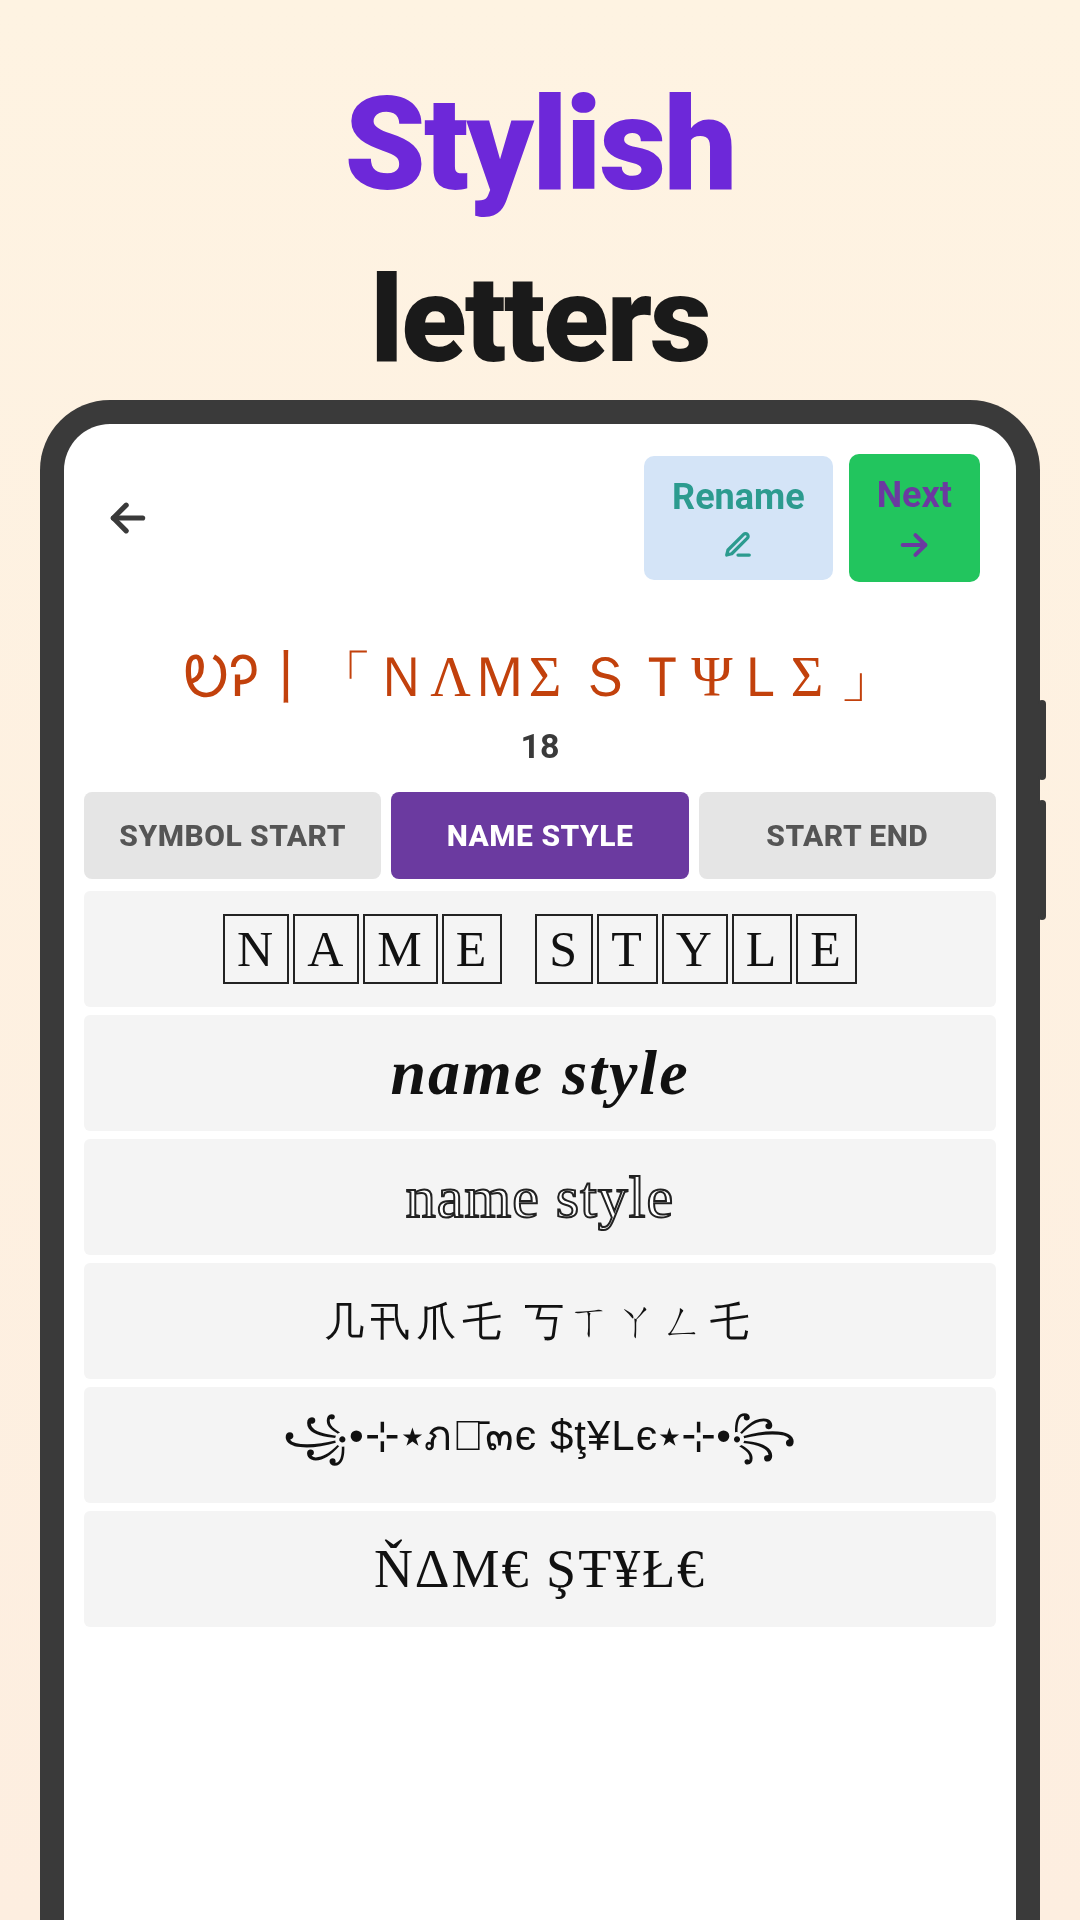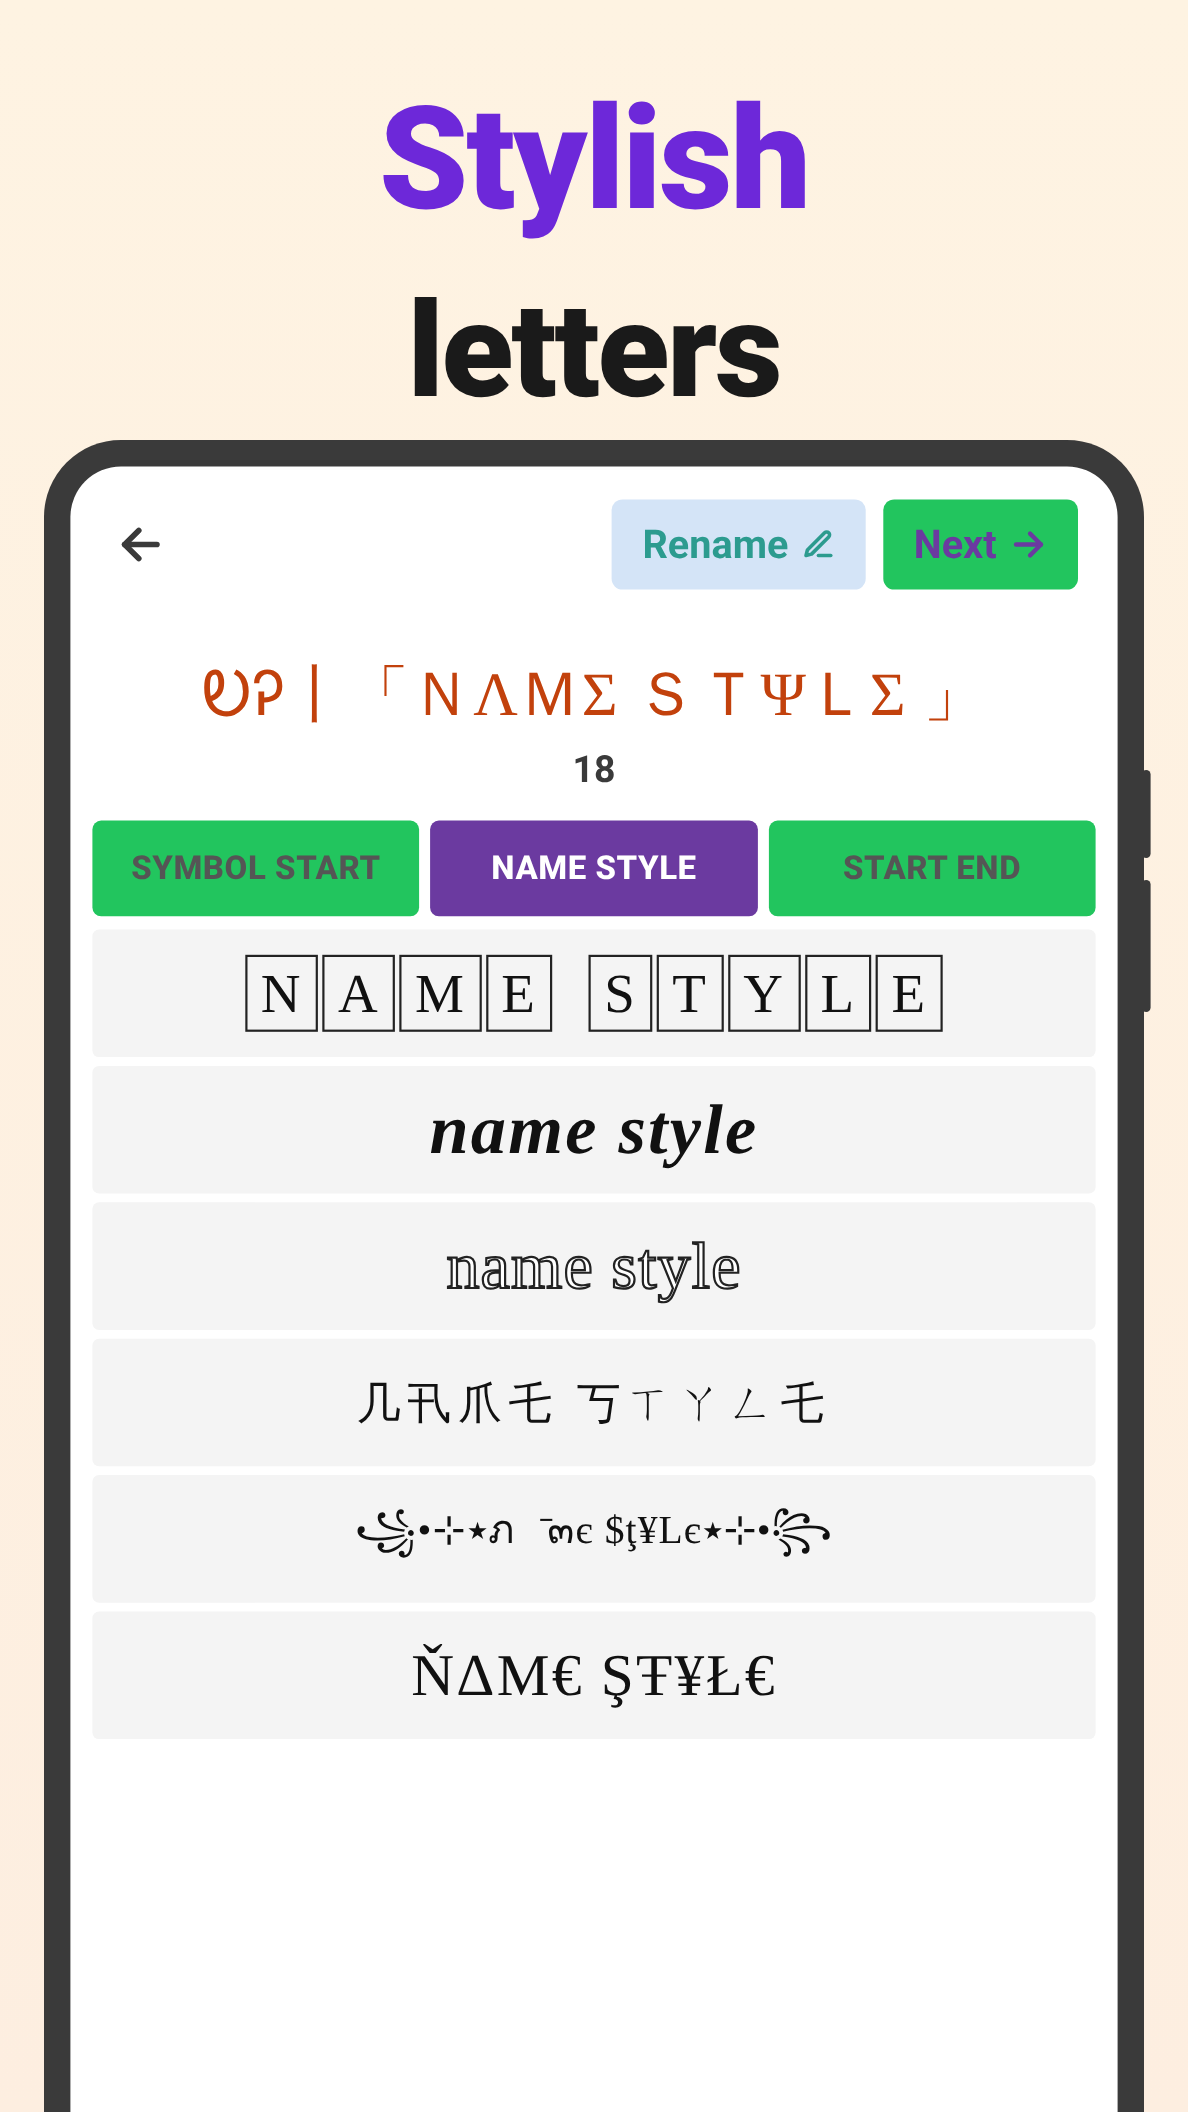--- a/index.html
+++ b/index.html
@@ -74,20 +74,21 @@
   .spacer { flex: 1; }
   .action-btn {
     padding: 20px 28px;
     border-radius: 10px;
     font-size: 36px;
     font-weight: 700;
     display: flex;
     align-items: center;
     gap: 12px;
     cursor: pointer;
+    flex-direction: column;
   }
   .rename-btn { background: #d4e4f7; color: #2c9b8f; }
   .next-btn { background: #22c55e; color: #6b3aa0; }
 
   .preview-name {
     text-align: center;
     font-size: 56px;
     font-weight: 500;
     color: #c2410c;
     padding: 40px 20px 10px 20px;
@@ -109,21 +110,21 @@
   .tab {
     flex: 1;
     text-align: center;
     padding: 26px 8px;
     border-radius: 8px;
     font-size: 30px;
     font-weight: 800;
     letter-spacing: 0.5px;
     cursor: pointer;
   }
-  .tab-inactive { background: #22c55e; color: #555; }
+  .tab-inactive { background: #e5e5e5; color: #555; }
   .tab-active { background: #6b3aa0; color: #fff; }
 
   .style-list {
     padding: 6px 20px 0 20px;
     display: flex;
     flex-direction: column;
     gap: 8px;
     margin-top: 6px;
   }
   .style-item {
@@ -142,21 +143,21 @@
   .style-boxed { font-family: "Times New Roman", serif; letter-spacing: 2px; font-size: 50px; }
   .style-boxed span.ch {
     border: 2px solid #222;
     padding: 4px 12px;
     margin: 0 2px;
     display: inline-block;
   }
   .style-script { font-family: "Brush Script MT", cursive; font-style: italic; font-weight: 700; font-size: 64px; letter-spacing: 2px; }
   .style-outline { font-family: Georgia, serif; font-size: 60px; letter-spacing: 1px; -webkit-text-stroke: 2px #222; color: #fff; font-weight: 400; }
   .style-asian { font-family: Liberation Serif, serif; font-size: 40px; letter-spacing: 6px; font-weight: 400; }
-  .style-deco { font-family: Liberation Serif, serif; font-size: 36px; letter-spacing: 1px; }
+  .style-deco { font-family: Liberation Sans, sans-serif; font-size: 42px; letter-spacing: 1px; }
   .style-euro { font-family: "Times New Roman", serif; font-size: 54px; letter-spacing: 2px; }
 
   svg.icon { flex-shrink: 0; }
 </style>
 </head>
 <body>
 
 <div class="promo-heading">
   <div class="promo-word-1">Stylish</div>
   <div class="promo-word-2">letters</div>

